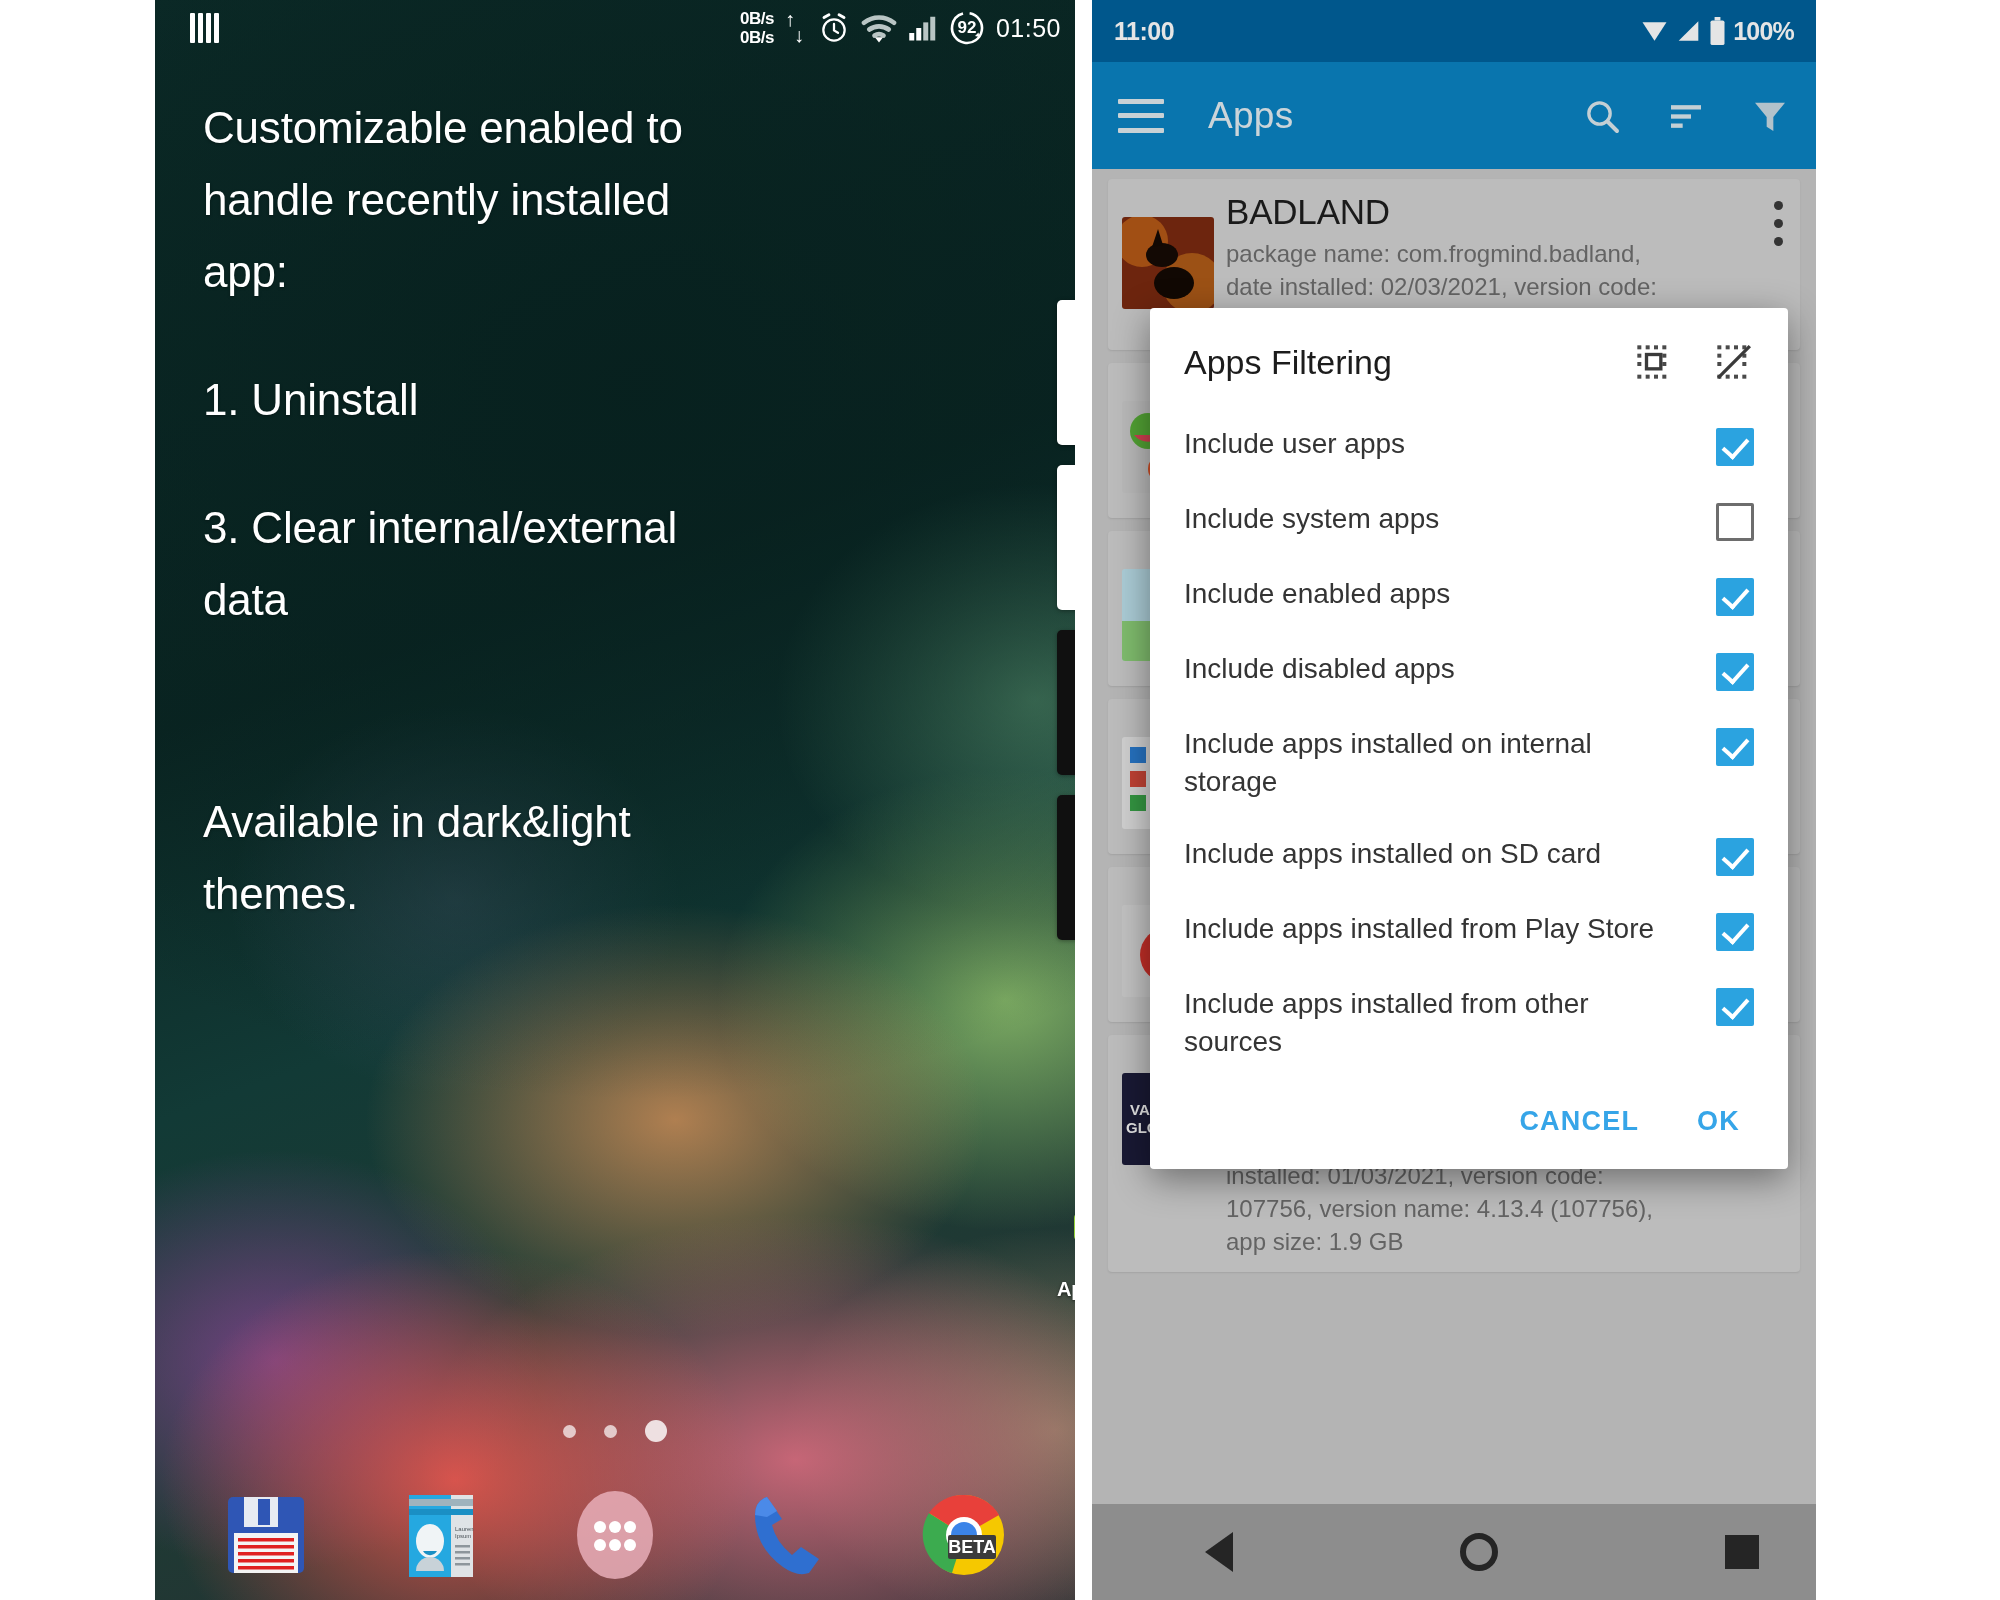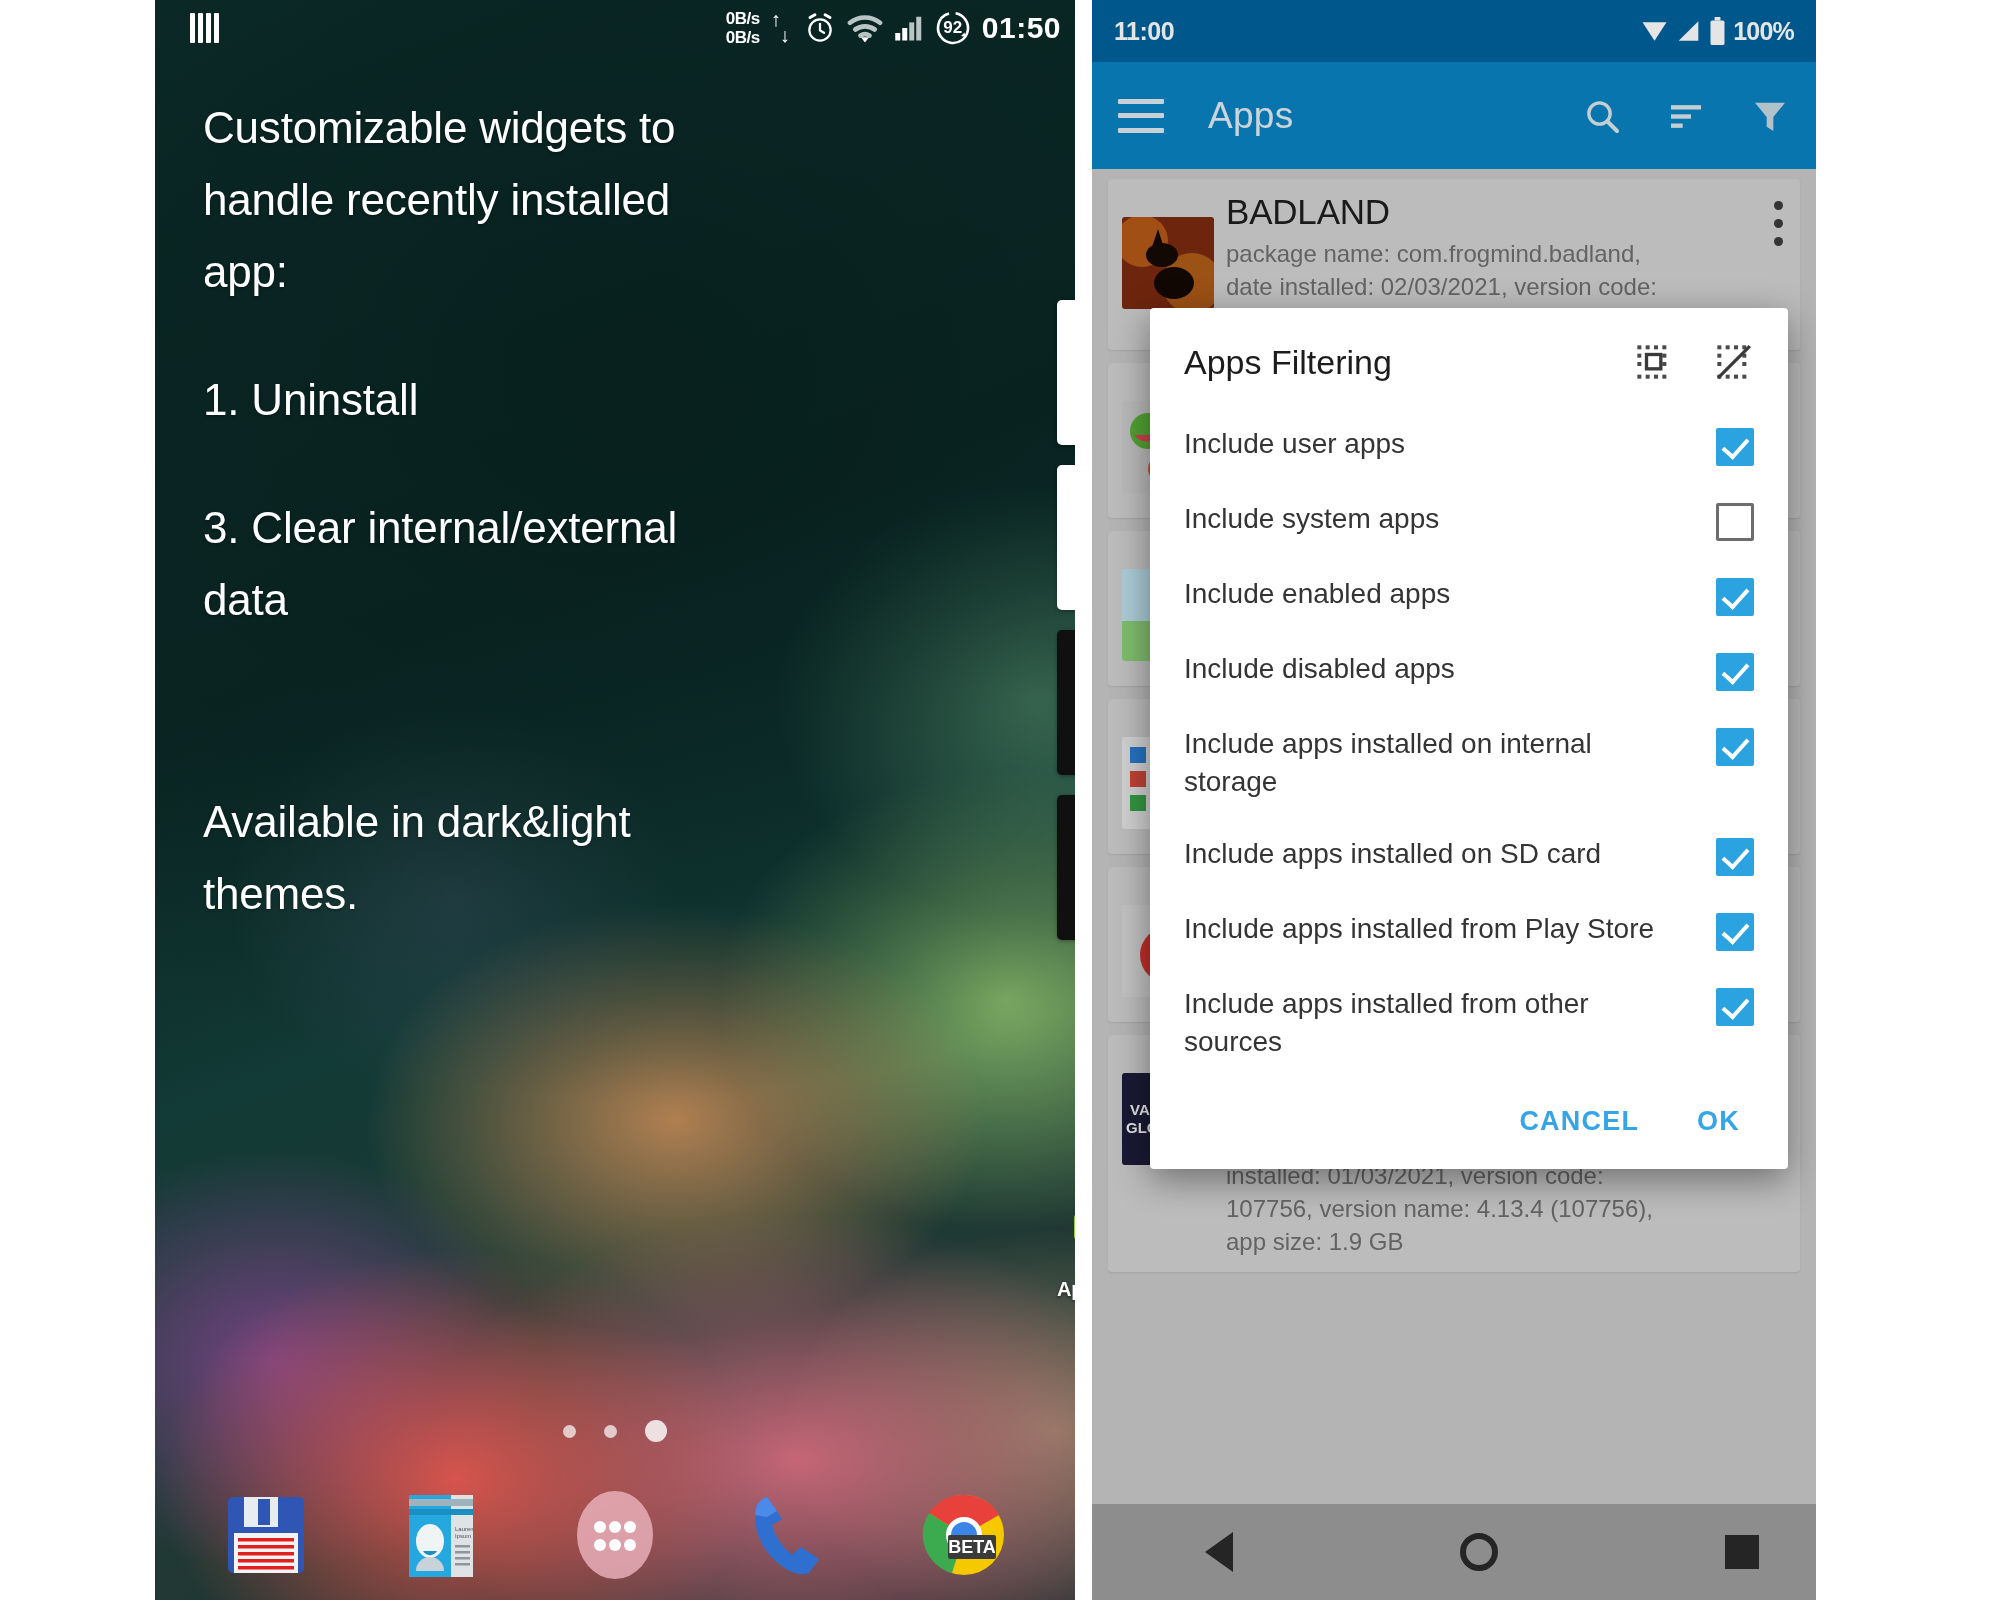--- a/index.html
+++ b/index.html
@@ -48,21 +48,21 @@
   .updown { position: relative; width: 22px; height: 36px; }
   .updown .ar { position: absolute; font-size: 20px; line-height: 18px; font-weight: 900; }
   .updown .up { left: 0; top: 0; }
   .updown .dn { left: 9px; top: 16px; }
   .alarm-ico { width: 32px; height: 32px; }
   .wifi-ico { width: 36px; height: 30px; }
   .signal-ico { width: 30px; height: 28px; }
   .battery-circ { width: 36px; height: 36px; position: relative; }
   .battery-num { position: absolute; inset: 0; display: flex; align-items: center; justify-content: center;
                  font-size: 17px; font-weight: 700; }
-  .l-time { font-size: 30px; font-weight: 700; letter-spacing: 0.5px; }
+  .l-time { font-size: 25px; font-weight: 400; letter-spacing: 0.5px; }
 
   
   #promo {
     position: absolute; left: 48px; top: 92px; width: 660px;
     color: #ffffff;
   }
   .promo-line { font-size: 44px; line-height: 72px; font-weight: 400; letter-spacing: -0.2px;
                 text-shadow: 0 1px 3px rgba(0,0,0,0.35); }
   .promo-gap { height: 56px; }
   .promo-gap-lg { height: 150px; }
@@ -215,21 +215,21 @@
             <circle cx="18" cy="18" r="15" fill="none" stroke="#ffffff" stroke-width="2.6" stroke-dasharray="87 95" transform="rotate(-80 18 18)" stroke-linecap="butt"></circle>
             <path d="M26 26 l4.5 1 l-1 -4.5 z" fill="#ffffff"></path>
           </svg>
           <div class="battery-num">92</div>
         </div>
         <div class="l-time">01:50</div>
       </div>
     </div>
 
     <div id="promo">
-      <div class="promo-line">Customizable widgets to</div>
+      <div class="promo-line">Customizable enabled to</div>
       <div class="promo-line">handle recently installed</div>
       <div class="promo-line">app:</div>
       <div class="promo-gap"></div>
       <div class="promo-line">1. Uninstall</div>
       <div class="promo-gap"></div>
       <div class="promo-line">3. Clear internal/external</div>
       <div class="promo-line">data</div>
       <div class="promo-gap-lg"></div>
       <div class="promo-line">Available in dark&amp;light</div>
       <div class="promo-line">themes.</div>

